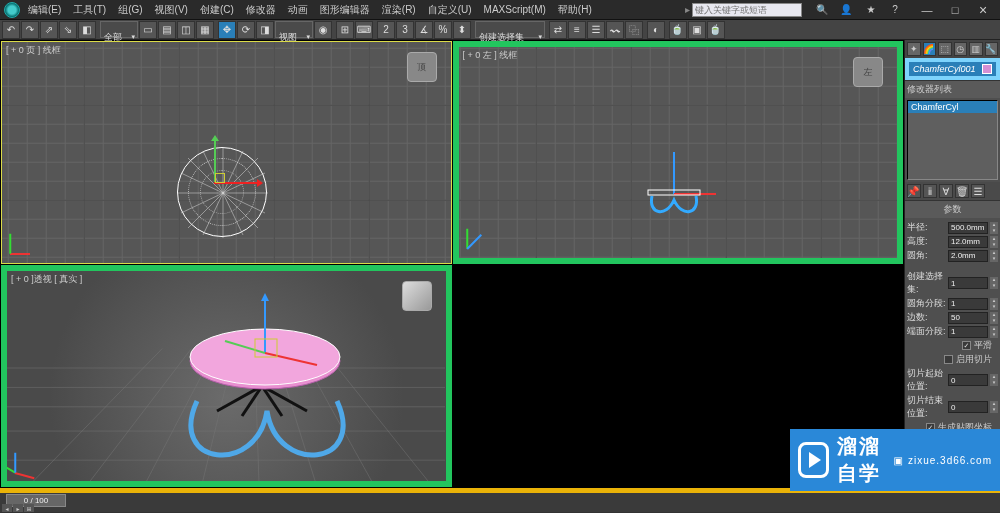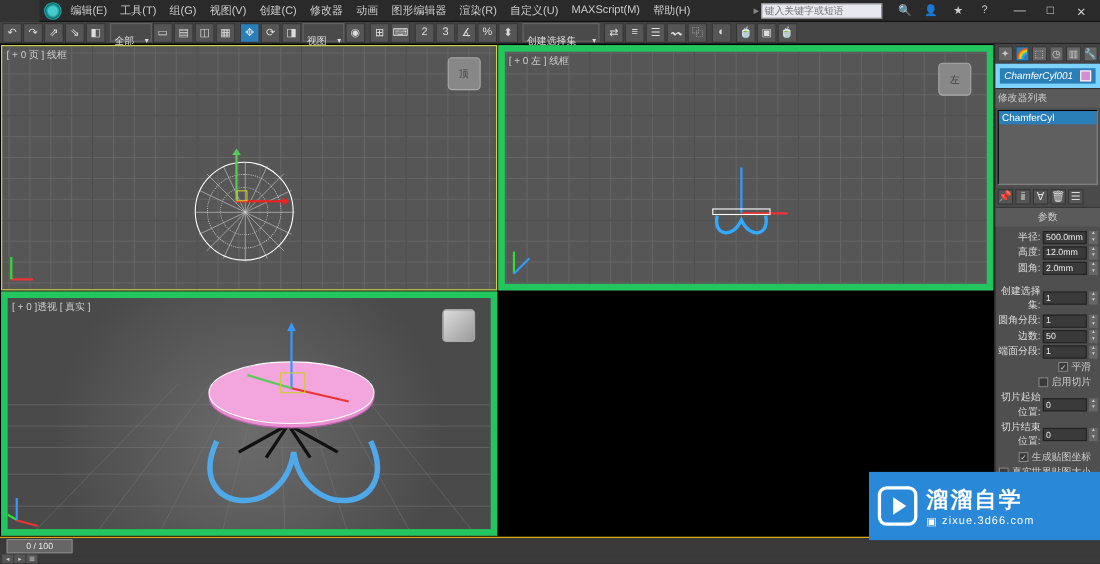--- a/index.html
+++ b/index.html
@@ -1,18 +1,18 @@
 <!DOCTYPE html>
 <html><head>
 <meta charset="utf-8">
 <style>
 * { margin: 0; padding: 0; box-sizing: border-box; font-family: "Microsoft YaHei", sans-serif; }
 body { background: #333; color: #ccc; font-size: 10px; overflow: hidden; width: 1000px; height: 513px; position: relative; }
 
-.titlebar { height: 20px; background: #2a2a2a; display: flex; align-items: center; padding: 0 4px; gap: 4px; border-bottom: 1px solid #111; margin-left: 36px; }
+.titlebar { height: 20px; background: #2a2a2a; display: flex; align-items: center; padding: 0 4px; gap: 4px; border-bottom: 1px solid #111; }
 .titlebar .logo { width: 16px; height: 16px; background: radial-gradient(circle, #4cc 40%, #066 70%); border-radius: 50%; border: 1px solid #2aa; }
 .titlebar .menu-item { color: #ccc; padding: 0 4px; font-size: 10px; cursor: default; }
 .titlebar .search-box { margin-left: auto; display: flex; align-items: center; }
 .titlebar .search-box input { width: 110px; height: 14px; background: #e8e8f0; border: 1px solid #888; font-size: 9px; padding: 0 2px; }
 .titlebar .win-icons { display: flex; gap: 10px; margin-left: 10px; color: #ccc; }
 .titlebar .win-icons span { width: 14px; text-align: center; }
 .win-controls { display: flex; gap: 2px; margin-left: 8px; }
 .win-controls div { width: 26px; height: 16px; display: flex; align-items: center; justify-content: center; font-size: 11px; color: #ccc; }
 .win-controls div:last-child { font-size: 14px; }
 
@@ -66,41 +66,41 @@
 
 .persp-scene { position: absolute; left: 110px; top: 10px; width: 260px; height: 210px; z-index:3; }
 
 .right-panel { width: 96px; background: #4f4f4f; border-left: 1px solid #222; display: flex; flex-direction: column; font-size: 9px; }
 .rp-tabs { height: 18px; display: flex; gap: 2px; padding: 2px; background: #444; }
 .rp-tab { width: 14px; height: 14px; background: #666; border: 1px solid #333; display:flex; align-items:center; justify-content:center; }
 .rp-tab.active { background: #2a7fb8; }
 .rp-name { background: #2a7fb8; color: #fff; padding: 2px 4px; font-size: 9px; border: 4px solid #7dd3fc; display:flex; justify-content:space-between; align-items:center;font-style:italic; }
 .rp-sq { width:10px; height:10px; background:#d48fd4; border:1px solid #fff; }
 .rp-section-hdr { background: #5a5a5a; padding: 2px; font-size: 9px; text-align: left; border-top: 1px solid #333; }
-.rp-list { background: #5f5f5f; height: 68px; border: 1px inset #333; margin: 2px; overflow: auto; }
+.rp-list { background: #5f5f5f; height: 80px; border: 1px inset #333; margin: 2px; overflow: auto; }
 .rp-list-item { background: #2a7fb8; color: #fff; padding: 1px 3px; }
 .rp-params { padding: 2px; }
 .rp-row { display: flex; align-items: center; margin: 1px 0; gap: 2px; }
-.rp-lbl { flex: 1; text-align: right; color: #ddd; font-size: 9px; }
+.rp-lbl { flex: 1; color: #ddd; font-size: 9px; }
 .rp-spin { width: 40px; height: 12px; background: #3a3a3a; border: 1px solid #222; color: #eee; font-size: 8px; padding: 0 2px; display:flex; align-items:center; }
 .rp-spinbtns { width: 8px; height: 12px; background:#666; display:flex; flex-direction:column; }
 .rp-spinbtns div { flex:1; font-size:5px; text-align:center; line-height:5px; color:#ccc; }
 .rp-chk { display: flex; align-items: center; gap: 3px; justify-content: flex-end; padding-right: 6px; margin:1px 0; }
 .rp-chk .box { width: 9px; height: 9px; border: 1px solid #888; background: #3a3a3a; display:flex; align-items:center; justify-content:center; font-size:7px; color:#ddd; }
 
-.timeline { height: 18px; background: #3a3a3a; border-top: 1px solid #eab308; display: flex; align-items: center; position: relative; }
+.timeline { height: 18px; background: #3a3a3a; border-top: 5px solid #eab308; display: flex; align-items: center; position: relative; }
 .tl-slider { position:absolute; left:6px; top:1px; width:60px; height:13px; background:#666; border:1px solid #888; font-size:8px; display:flex; align-items:center; justify-content:center; color:#eee; }
 .tl-nav { position:absolute; left:2px; bottom:1px; display:flex; gap:1px; }
 .tl-nav div { width:10px; height:8px; background:#555; font-size:6px; display:flex; align-items:center; justify-content:center; }
 .statusbar { height: 6px; background: #3a3a3a; }
 
 .watermark { position: absolute; right: 0; bottom: 22px; width: 210px; height: 62px; background: #2a88d8; display: flex; align-items: center; padding: 0 8px; gap: 8px; z-index: 50; }
 .wm-play { width: 36px; height: 36px; border: 3px solid #fff; border-radius: 8px; display:flex; align-items:center; justify-content:center; }
 .wm-play:before { content:""; border-left: 12px solid #fff; border-top: 8px solid transparent; border-bottom: 8px solid transparent; margin-left:3px; }
-.wm-text { color: #fff; display:flex; flex-direction:column; }
+.wm-text { color: #fff; display:flex; }
 .wm-main { font-size: 20px; font-weight: bold; letter-spacing: 2px; }
 .wm-sub { font-size: 10px; letter-spacing: 1px; display:flex; align-items:center; gap:4px; }
 
 
 .pgrid { position:absolute; inset:0; }
 .pgrid line { stroke:#777; stroke-width:0.5; }
 </style>
 </head>
 <body>
 

